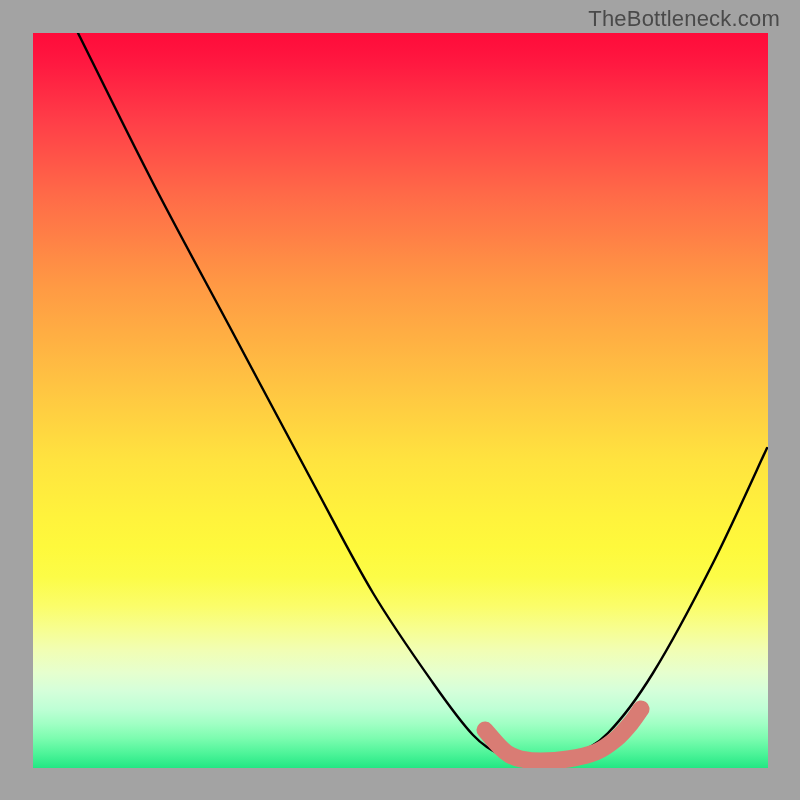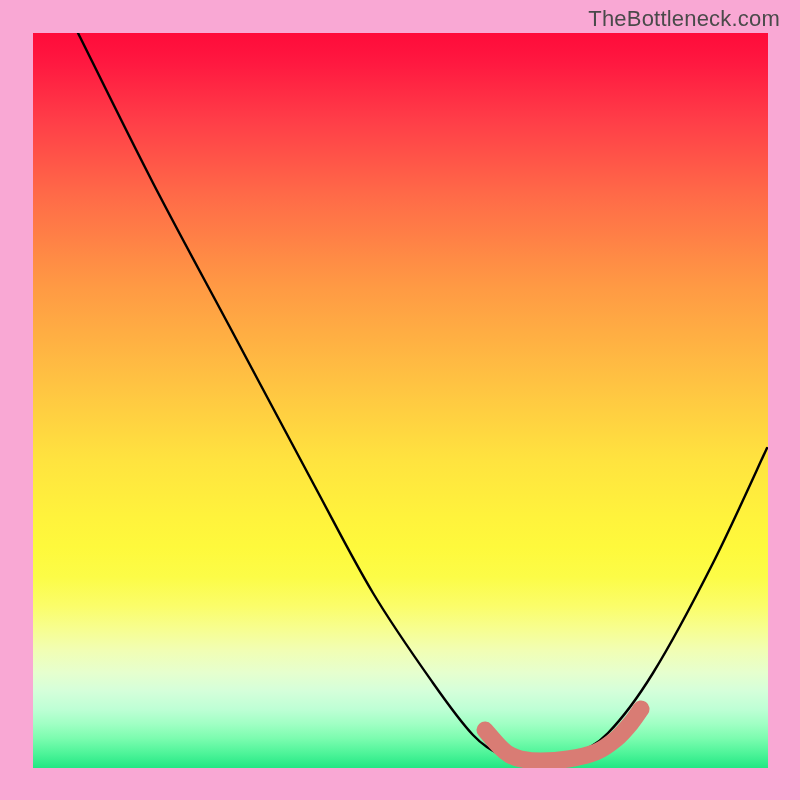--- a/index.html
+++ b/index.html
@@ -8,21 +8,21 @@
     width: 800px;
     height: 800px;
     background: #000;
     overflow: hidden;
     font-family: Arial, Helvetica, sans-serif;
   }
   .frame {
     position: relative;
     width: 800px;
     height: 800px;
-    background: #f9a8d4;
+    background: #a3a3a3;
   }
   .plot-area {
     position: absolute;
     left: 33px;
     top: 33px;
     width: 735px;
     height: 735px;
   }
   .gradient-bg {
     position: absolute;

